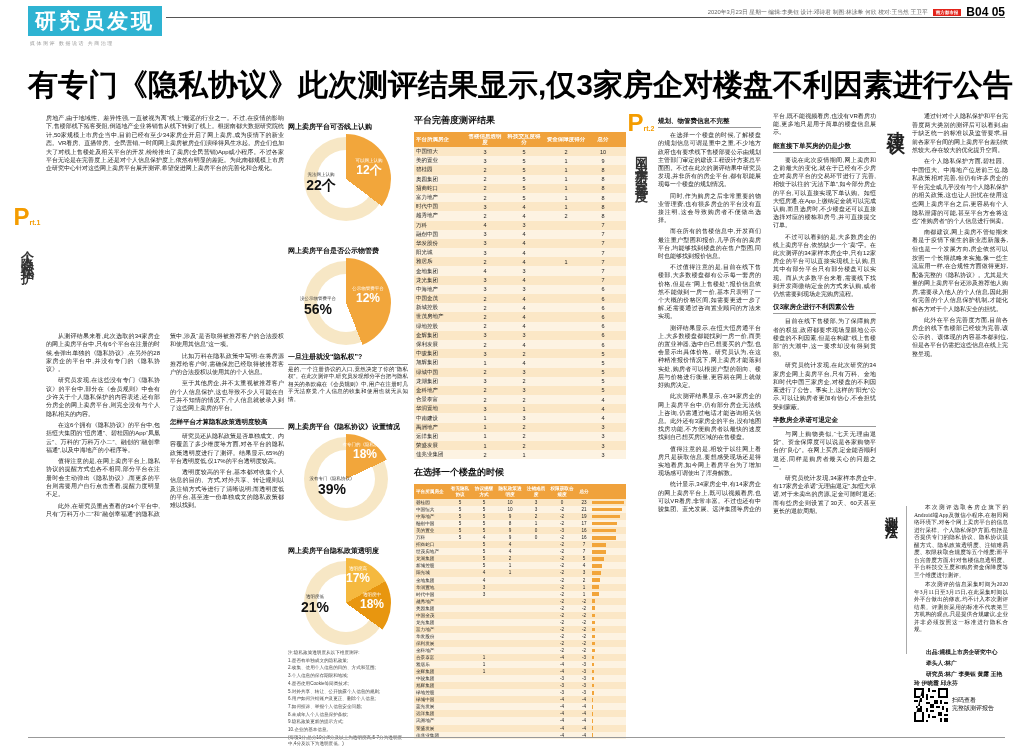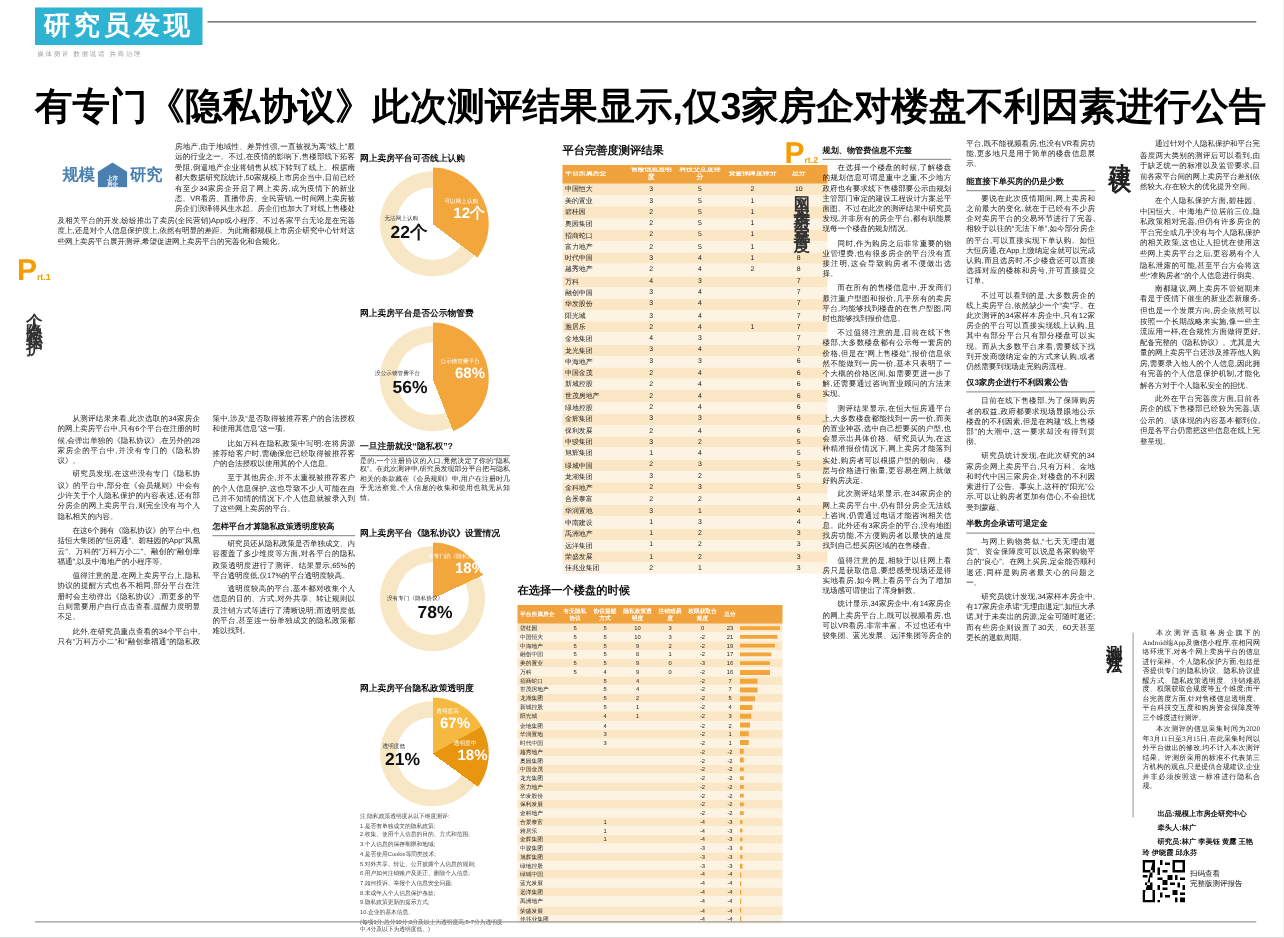--- a/index.html
+++ b/index.html
@@ -37,21 +37,21 @@
           font-size:6px;line-height:8.3px;text-align:justify;}
   .para{margin:0 0 3px;text-indent:12px;}
   .subhead{font-weight:bold;font-size:6.5px;margin:5px 0 3px;border-bottom:1px solid #999;padding-bottom:2px;text-indent:0;color:#111;}
   
   .cblock{position:absolute;left:288px;width:120px;}
   .ctitle{font-size:7px;font-weight:bold;margin-bottom:5px;color:#111;}
   .donut{position:relative;width:84px;height:84px;border-radius:50%;margin-left:16px;}
   .hole{position:absolute;inset:13px;background:#fff;border-radius:50%;}
   .wedge{position:absolute;inset:-3px;border-radius:50%;}
   .dlab{position:absolute;z-index:5;font-size:4.5px;line-height:5.5px;text-align:center;}
-  .dlab b{display:block;font-size:12px;line-height:13px;text-align:right;}
+  .dlab b{display:block;font-size:12px;line-height:13px;}
   .dlab.on{color:#fff;}
   .dlab.off{color:#333;}
   .dlab.off b{font-size:14px;line-height:15px;color:#111;}
   .qhead{position:absolute;left:288px;top:352px;width:120px;font-size:7px;font-weight:bold;
          border-bottom:1px solid #888;padding-bottom:2px;color:#111;}
   .qtext{position:absolute;left:288px;top:366px;width:120px;font-size:5.5px;line-height:7.4px;text-align:justify;}
   .notes{position:absolute;left:288px;top:650px;width:120px;font-size:4.6px;line-height:6.2px;color:#444;}
   .notes .para{text-indent:0;margin:0 0 1.5px;}
   
   .twrap{position:absolute;left:414px;width:212px;}
@@ -88,37 +88,34 @@
   .brule{position:absolute;left:28px;right:22px;top:737px;border-top:1px solid #999;}
 </style>
 </head>
 <body>
 
 <div class="page">
 
   <div class="mast">研究员发现</div>
   <div class="mtag">媒体测评 数据说话 共商治理</div>
   <div class="hrule"></div>
+  <div class="hmeta">
+    <span class="dateline">2020年3月23日 星期一 编辑:李美钰 设计:邓诗君 制图:林泳希 何欣 校对:王当然 王卫平</span>
+    <span class="badge">南方都市报</span>
+    <span class="pageno">B04 05</span>
+  </div>
 
   <div class="headline">有专门《隐私协议》此次测评结果显示,仅3家房企对楼盘不利因素进行公告</div>
 
   <div class="rail" style="left:12px;top:206px;width:30px;">
     <span class="pmark"><span>P</span><small>rt.1</small></span>
     <span class="vtext">个人隐私保护</span>
   </div>
 
   <div class="p1intro">
-    <span class="logo">
-      <span>规模</span>
-      <span class="house">
-          <span>上市</span>
-          <span>房企</span>
-        </span>
-      <span>研究</span>
-    </span>
     <span>房地产,由于地域性、差异性强,一直被视为离“线上”最远的行业之一。不过,在疫情的影响下,售楼部线下拓客受阻,倒逼地产企业将销售从线下转到了线上。根据南都大数据研究院统计,50家规模上市房企当中,目前已经有至少34家房企开启了网上卖房,成为疫情下的新业态。VR看房、直播带房、全民营销,一时间网上卖房被房企们演绎得风生水起。房企们也加大了对线上售楼处及相关平台的开发,纷纷推出了卖房(全民营销)App或小程序。不过各家平台无论是在完善度上,还是对个人信息保护度上,依然有明显的差距。为此南都规模上市房企研究中心针对这些网上卖房平台展开测评,希望促进网上卖房平台的完善化和合规化。</span>
   </div>
 
   <div class="p1body">
       <div class="para">从测评结果来看,此次选取的34家房企的网上卖房平台中,只有6个平台在注册的时候,会弹出单独的《隐私协议》,在另外的28家房企的平台中,并没有专门的《隐私协议》。</div>
       <div class="para">研究员发现,在这些没有专门《隐私协议》的平台中,部分在《会员规则》中会有少许关于个人隐私保护的内容表述,还有部分房企的网上卖房平台,则完全没有与个人隐私相关的内容。</div>
       <div class="para">在这6个拥有《隐私协议》的平台中,包括恒大集团的“恒房通”、碧桂园的App“凤凰云”、万科的“万科万小二”、融创的“融创幸福通”,以及中海地产的小程序等。</div>
       <div class="para">值得注意的是,在网上卖房平台上,隐私协议的提醒方式也各不相同,部分平台在注册时会主动弹出《隐私协议》,而更多的平台则需要用户自行点击查看,提醒力度明显不足。</div>
       <div class="para">此外,在研究员重点查看的34个平台中,只有“万科万小二”和“融创幸福通”的隐私政策中,涉及“是否取得被推荐客户的合法授权和使用其信息”这一项。</div>
       <div class="para">比如万科在隐私政策中写明:在将房源推荐给客户时,需确保您已经取得被推荐客户的合法授权以使用其的个人信息。</div>
@@ -140,49 +137,49 @@
       <span>无法网上认购</span><b>22个</b></div>
   </div>
 
   <div class="cblock" style="top:246px;">
     <div class="ctitle">网上卖房平台是否公示物管费</div>
     <div class="donut" style="background: conic-gradient(rgb(242, 166, 59) 0%, rgb(242, 166, 59) 44%, rgb(247, 231, 197) 44%, rgb(247, 231, 197) 100%);">
         <div class="hole"></div>
         <div class="wedge" style="background: conic-gradient(transparent 0%, transparent 0%, rgb(242, 166, 59) 0%, rgb(242, 166, 59) 44%, transparent 44%, transparent 100%);"></div>
       </div>
     <div class="dlab on" style="left:60px;top:40px;width:40px;">
-      <span>公示物管费平台</span><b>68%</b></div>
+      <span>公示物管费平台</span><b>12%</b></div>
     <div class="dlab off" style="left:6px;top:50px;width:48px;">
       <span>没公示物管费平台</span><b>56%</b></div>
   </div>
 
   <div class="qhead">一旦注册就没“隐私权”?</div>
   <div class="qtext">是的,一个注册协议的入口,竟然决定了你的“隐私权”。在此次测评中,研究员发现部分平台把与隐私相关的条款藏在《会员规则》中,用户在注册时几乎无法察觉,个人信息的收集和使用也就无从知情。</div>
 
   <div class="cblock" style="top:422px;">
     <div class="ctitle">网上卖房平台《隐私协议》设置情况</div>
     <div class="donut" style="background: conic-gradient(rgb(242, 166, 59) 0%, rgb(242, 166, 59) 18%, rgb(247, 231, 197) 18%, rgb(247, 231, 197) 100%);">
         <div class="hole"></div>
         <div class="wedge" style="background: conic-gradient(transparent 0%, transparent 0%, rgb(242, 166, 59) 0%, rgb(242, 166, 59) 18%, transparent 18%, transparent 100%);"></div>
       </div>
     <div class="dlab on" style="left:54px;top:20px;width:46px;">
       <span>有专门的《隐私协议》</span><b>18%</b></div>
     <div class="dlab off" style="left:14px;top:54px;width:60px;">
-      <span>没有专门《隐私协议》</span><b>78%</b></div>
+      <span>没有专门《隐私协议》</span><b>39%</b></div>
   </div>
 
   <div class="cblock" style="top:546px;">
     <div class="ctitle">网上卖房平台隐私政策透明度</div>
     <div class="donut" style="background: conic-gradient(rgb(245, 185, 63) 0%, rgb(245, 185, 63) 17%, rgb(232, 150, 15) 17%, rgb(232, 150, 15) 35%, rgb(247, 231, 197) 35%, rgb(247, 231, 197) 100%);">
         <div class="hole"></div>
         <div class="wedge" style="background: conic-gradient(transparent 0%, transparent 0%, rgb(245, 185, 63) 0%, rgb(245, 185, 63) 17%, transparent 17%, transparent 100%);"></div>
         <div class="wedge" style="background: conic-gradient(transparent 0%, transparent 17%, rgb(232, 150, 15) 17%, rgb(232, 150, 15) 35%, transparent 35%, transparent 100%);"></div>
       </div>
     <div class="dlab on" style="left:52px;top:20px;width:36px;">
-      <span>透明度高</span><b>67%</b></div>
+      <span>透明度高</span><b>17%</b></div>
     <div class="dlab on" style="left:66px;top:46px;width:36px;">
       <span>透明度中</span><b>18%</b></div>
     <div class="dlab off" style="left:6px;top:48px;width:42px;">
       <span>透明度低</span><b>21%</b></div>
   </div>
 
   <div class="notes">
       <div class="para">注:隐私政策透明度从以下维度测评:</div>
       <div class="para">1.是否有单独成文的隐私政策;</div>
       <div class="para">2.收集、使用个人信息的目的、方式和范围;</div>
@@ -190,21 +187,21 @@
       <div class="para">4.是否使用Cookie等同类技术;</div>
       <div class="para">5.对外共享、转让、公开披露个人信息的规则;</div>
       <div class="para">6.用户如何注销账户及更正、删除个人信息;</div>
       <div class="para">7.如何投诉、举报个人信息安全问题;</div>
       <div class="para">8.未成年人个人信息保护条款;</div>
       <div class="para">9.隐私政策更新的提示方式;</div>
       <div class="para">10.企业的基本信息。</div>
       <div class="para">(每项1分,总分10分;8分及以上为透明度高,5-7分为透明度中,4分及以下为透明度低。)</div>
     </div>
 
-  <div class="twrap" style="top:114px;margin-left:36px;">
+  <div class="twrap" style="top:114px;">
     <div class="ttitle">平台完善度测评结果</div>
     <div class="t1">
         <div class="trow thead">
           <span class="tcell" style="width: 52px;">平台所属房企</span>
           <span class="tcell" style="width: 38px;">售楼信息透明度</span>
           <span class="tcell" style="width: 40px;">科技交互度得分</span>
           <span class="tcell" style="width: 44px;">资金保障度得分</span>
           <span class="tcell" style="width: 30px;">总分</span>
         </div>
         <div class="trow odd">

